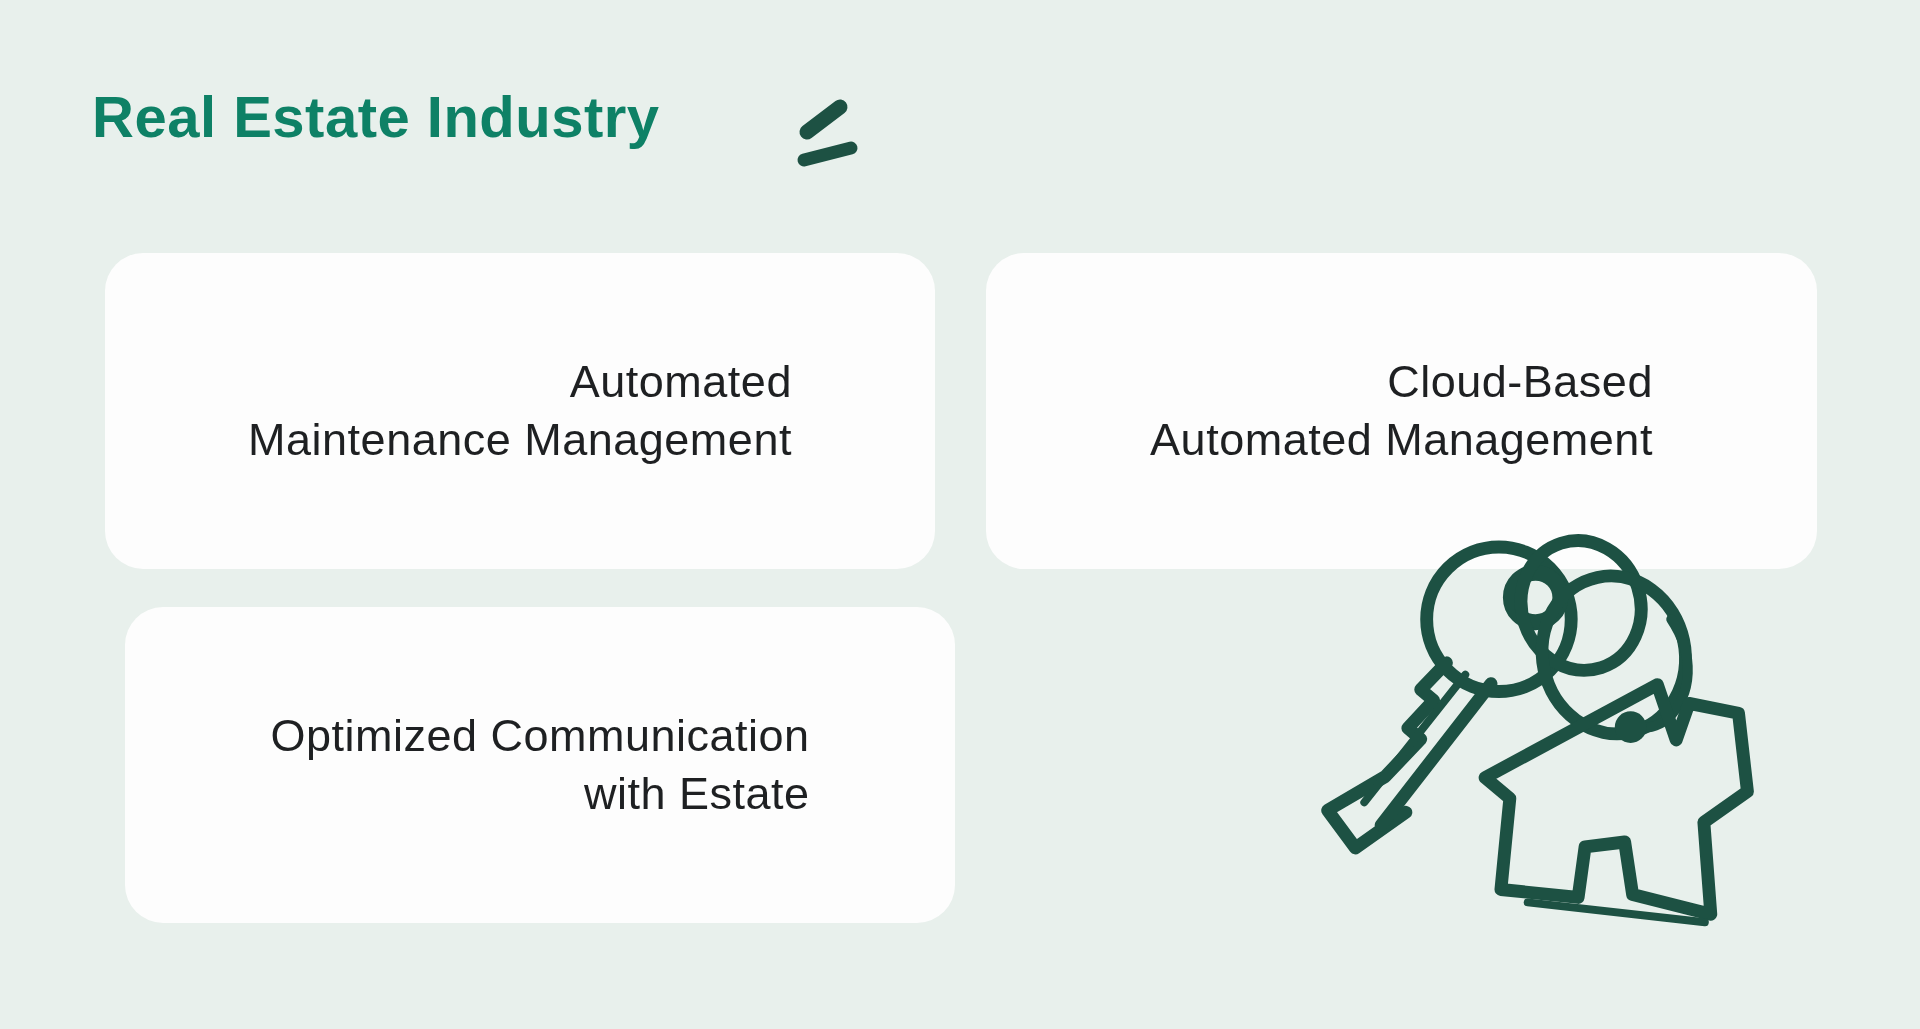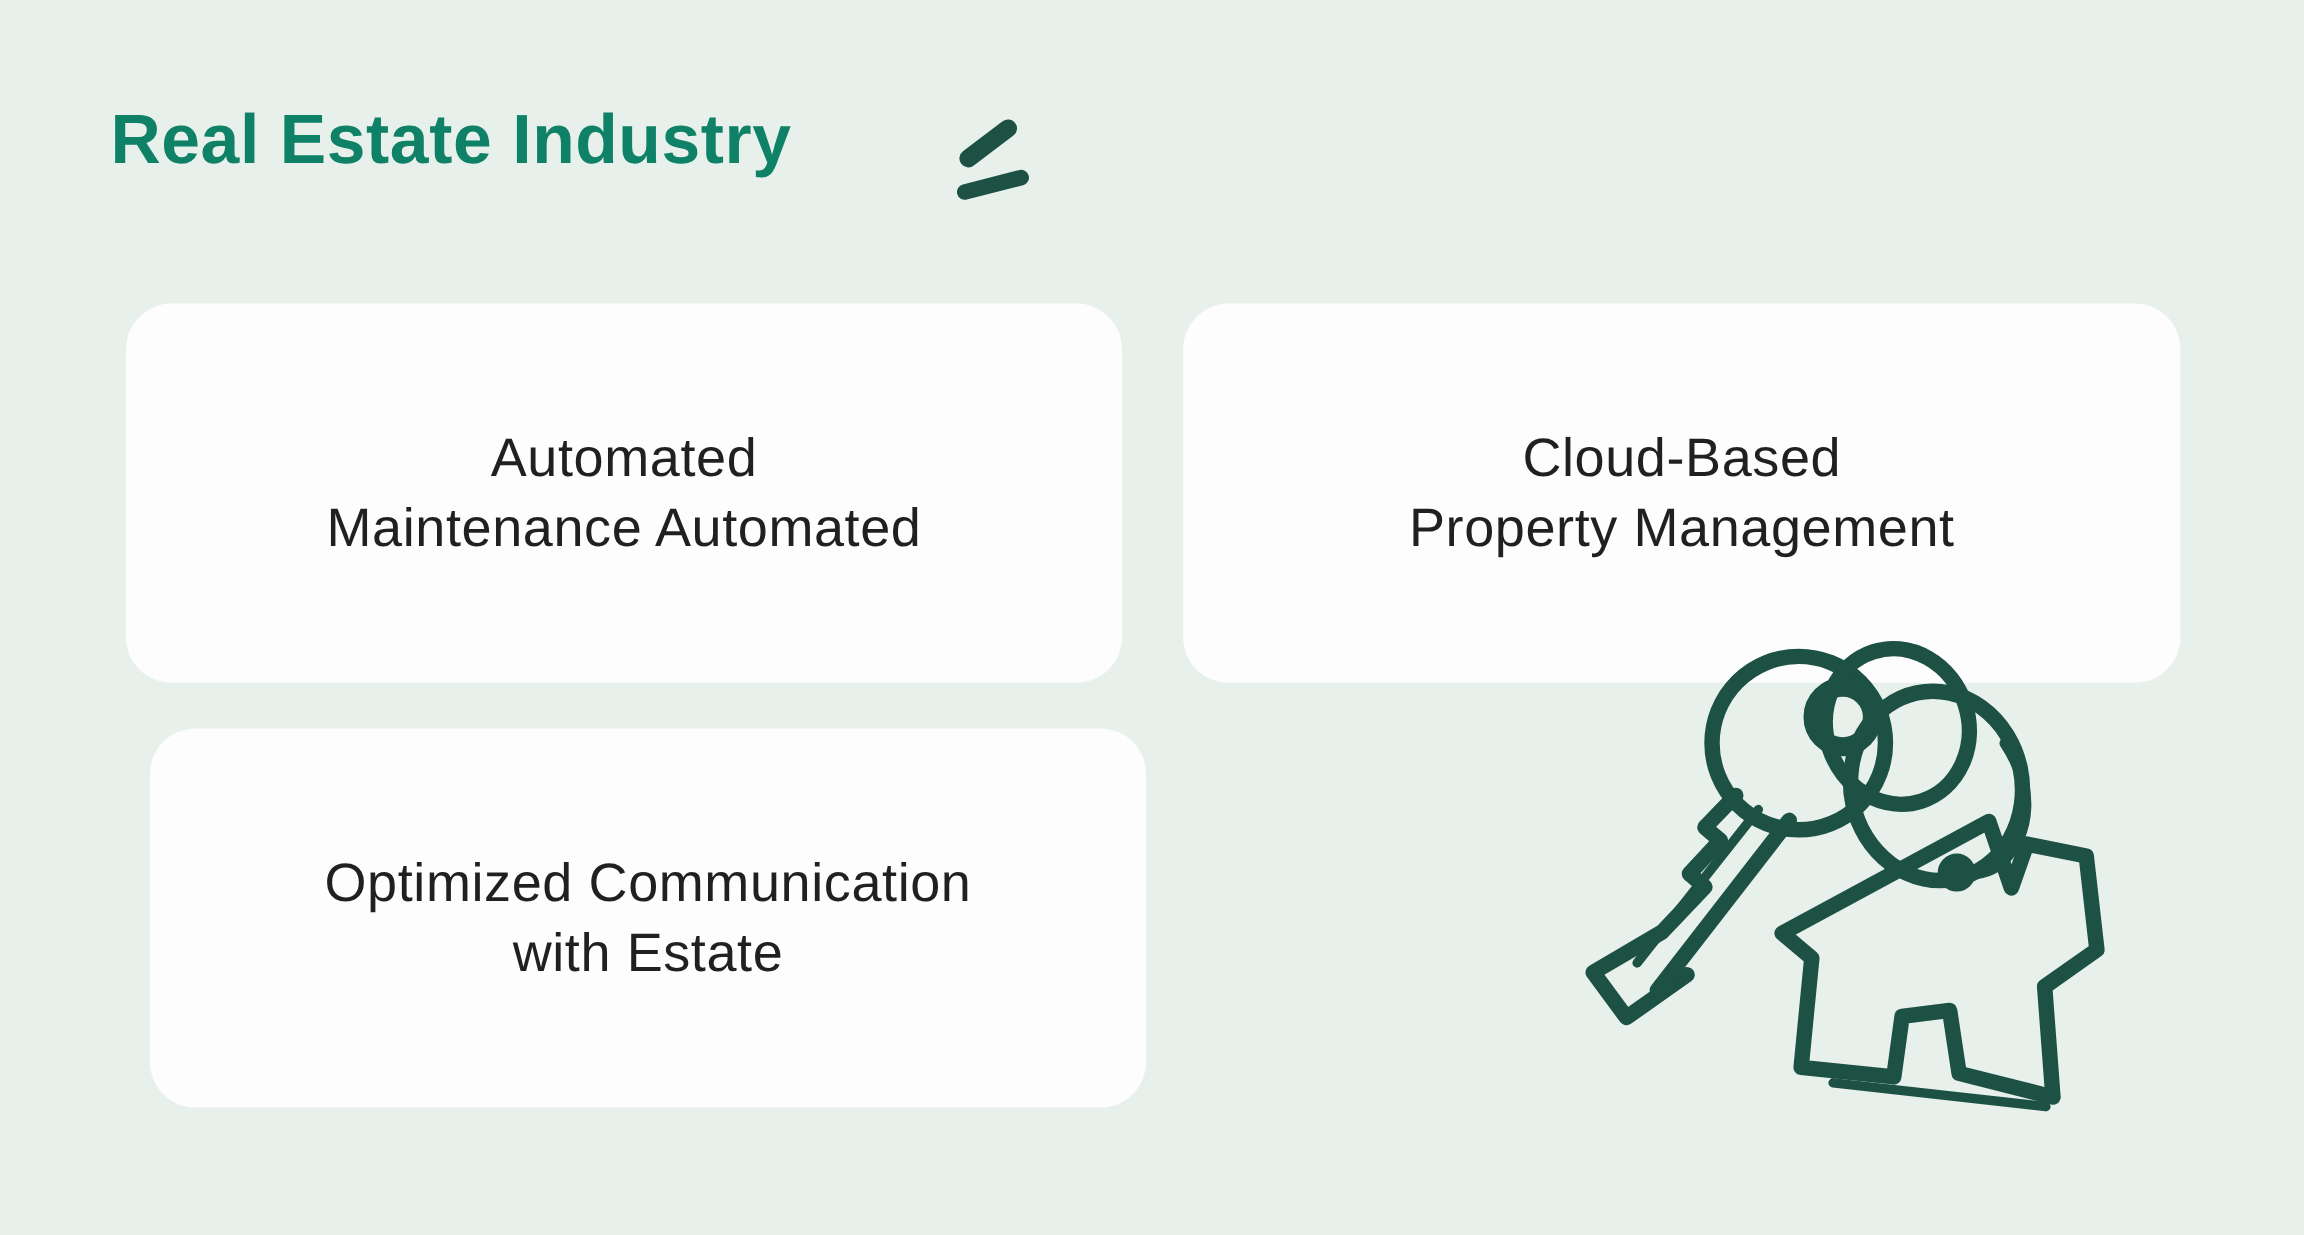--- a/index.html
+++ b/index.html
@@ -49,21 +49,21 @@
   .card-1 { left: 105px; top: 253px; width: 830px; height: 316px; }
   .card-2 { left: 986px; top: 253px; width: 831px; height: 316px; }
   .card-3 { left: 105px; top: 607px; width: 830px; height: 316px; margin-left: 20px; }
   .card-text {
     font-size: 45px;
     line-height: 1.3;
     letter-spacing: 0.5px;
     color: #1e2022;
     font-weight: 400;
   }
-  .card-text .line { display: block; }
+  .card-text .line { display: block; text-align: right; }
   .illustration {
     position: absolute;
     left: 1295px;
     top: 528px;
     z-index: 5;
   }
 </style>
 </head>
 <body>
 
@@ -72,28 +72,28 @@
   <h1 class="page-title">Real Estate Industry</h1>
 
   <svg class="title-accent" width="70" height="86" viewBox="0 0 70 86" aria-hidden="true">
     <line x1="12" y1="46" x2="45" y2="21" stroke="#1d5143" stroke-width="15" stroke-linecap="round"></line>
     <line x1="9" y1="74" x2="56" y2="62" stroke="#1d5143" stroke-width="13" stroke-linecap="round"></line>
   </svg>
 
   <section class="card card-1">
     <p class="card-text">
       <span class="line">Automated</span>
-      <span class="line">Maintenance Automated</span>
+      <span class="line">Maintenance Management</span>
     </p>
   </section>
 
   <section class="card card-2">
     <p class="card-text">
       <span class="line">Cloud-Based</span>
-      <span class="line">Property Management</span>
+      <span class="line">Automated Management</span>
     </p>
   </section>
 
   <section class="card card-3">
     <p class="card-text">
       <span class="line">Optimized Communication</span>
       <span class="line">with Estate</span>
     </p>
   </section>
 

